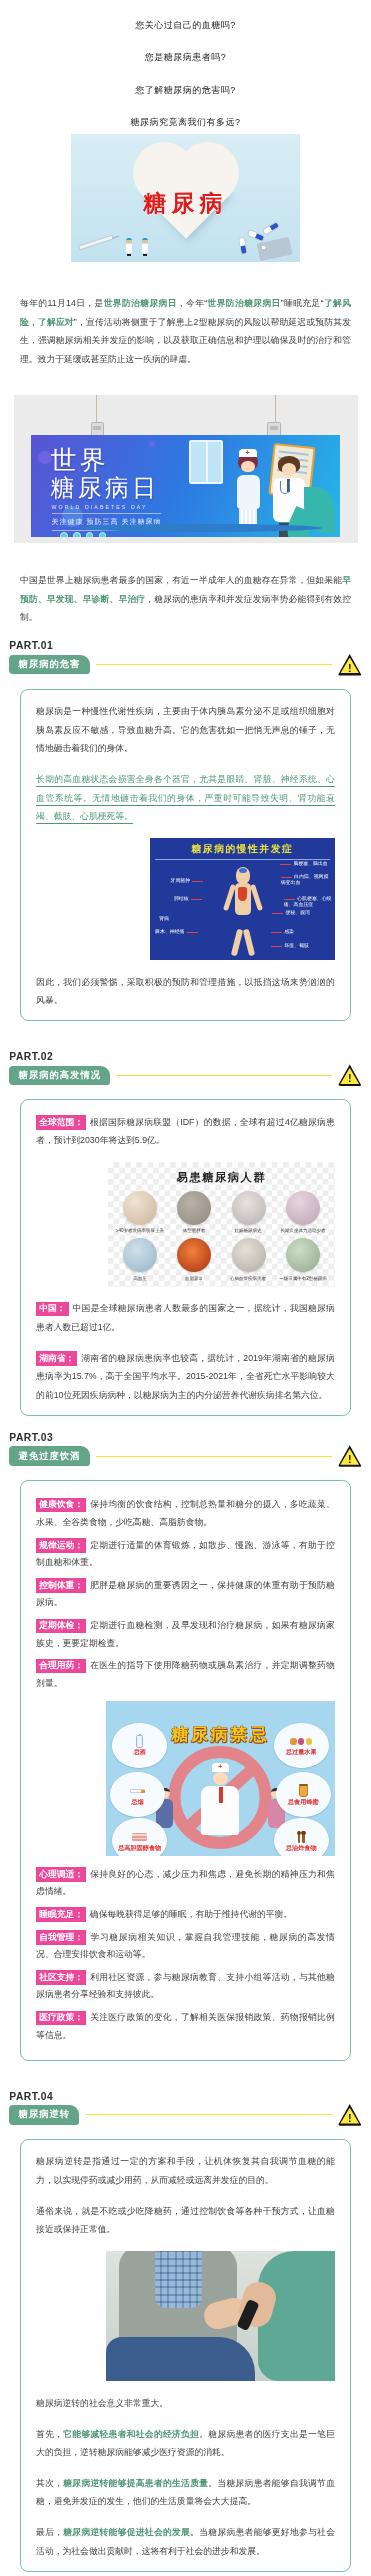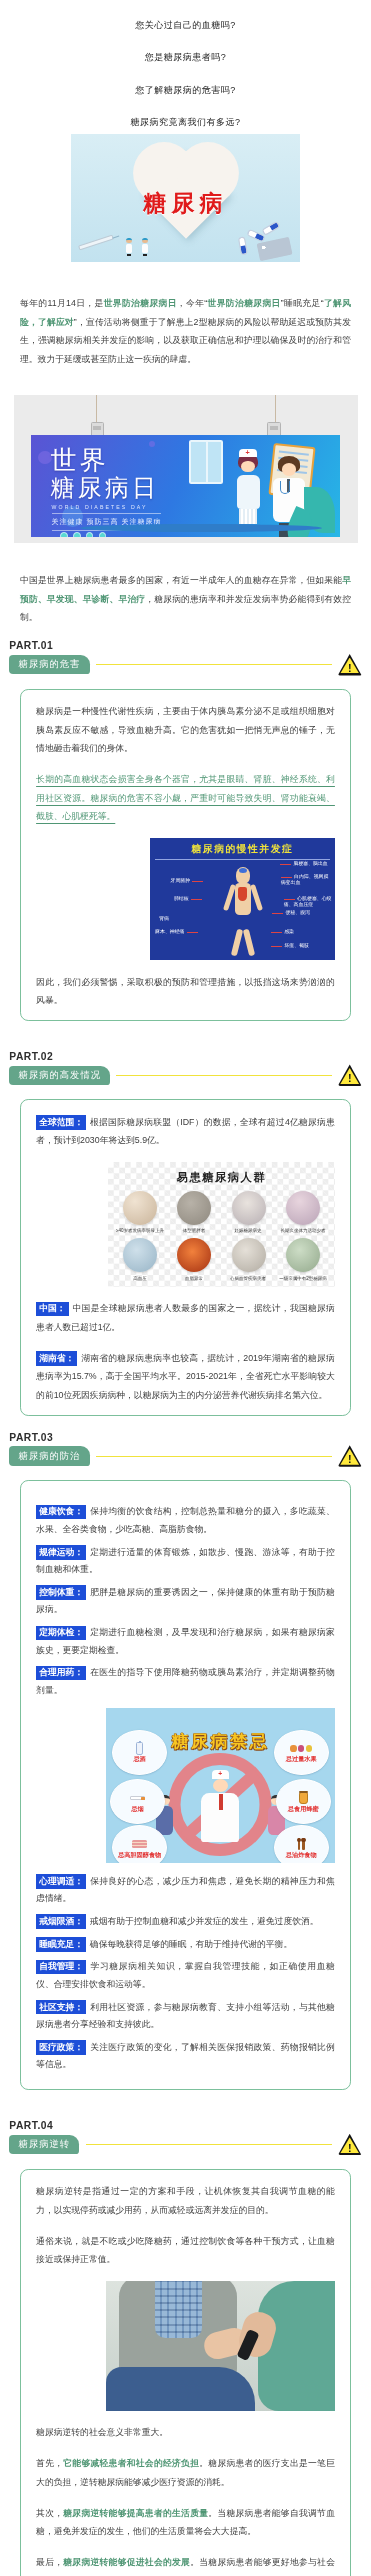--- a/index.html
+++ b/index.html
@@ -9,21 +9,21 @@
 
   
   .questions{padding-top:18.5px;display:flex;flex-direction:column;gap:19.6px;text-align:center}
   .q{font-size:9px;color:#1e1e1e;letter-spacing:0.5px}
 
   
   .w{width:331px;margin:0 auto}
   .p{font-size:8.8px;line-height:18.5px;color:#3d3d3d;text-align:justify}
   .g{color:#4f9674;font-weight:600}
   .gu{color:#4f9674;text-decoration:underline;text-underline-offset:3.6px;text-decoration-thickness:0.5px}
-  .lab{display:inline-block;background:#1d4ed8;color:#fff;font-weight:700;padding:0.5px 3.1px;line-height:13.4px;margin-right:3.6px}
+  .lab{display:inline-block;background:#ec4899;color:#fff;font-weight:700;padding:0.5px 3.1px;line-height:13.4px;margin-right:3.6px}
 
   
   .hero{position:relative;width:229px;height:128px;margin:5.2px auto 0;background:linear-gradient(#d9eef5,#c2e2ef);overflow:hidden}
   .heart{position:absolute;left:50%;top:30px;width:62px;height:62px;background:#f7f3ee;transform:translateX(-50%) rotate(-45deg);box-shadow:0 3.1px 7.2px rgba(120,160,175,.45)}
   .heart::before,.heart::after{content:"";position:absolute;width:62px;height:62px;border-radius:50%;background:#f7f3ee}
   .heart::before{top:-31px;left:0}
   .heart::after{top:0;left:31px}
   .hero .red{position:absolute;top:54px;left:0;right:0;text-align:center;color:#e01b1b;font-size:23px;font-weight:900;letter-spacing:5.2px;text-shadow:0 0.5px 0 #fff}
   .mf{position:absolute;bottom:6.2px;width:7.7px;height:18.5px}
   .mf .mh{width:5.7px;height:5.7px;border-radius:50%;background:#e9bb90;margin:0 auto;border-top:2.1px solid #2e9bc9}
@@ -69,21 +69,21 @@
   .docr .tie{position:absolute;left:14.4px;top:1px;width:3.1px;height:13.4px;background:#4c5a66}
   .docr .steth{position:absolute;left:7.2px;top:3.1px;width:10.3px;height:13.4px;border:1.5px solid #3f88c9;border-top:none;border-radius:0 0 7.2px 7.2px}
   .docr .pants{width:20.6px;height:17.5px;background:#3c4b57;margin:1px auto 0}
   .leaf{position:absolute;background:#35b7ae;border-radius:0 60% 0 60%}
   .floor{position:absolute;left:49px;right:18.5px;bottom:5.2px;height:8.2px;background:#2f7dc9;border-radius:50%}
 
   
   .sechead{margin:0 9.3px}
   .kicker{font-size:10.3px;font-weight:800;color:#2e2e2e;letter-spacing:0.5px}
   .hdr{display:flex;align-items:center;margin-top:2.6px}
-  .badge{background:#64a58a;color:#fff;font-size:9.3px;font-weight:400;letter-spacing:1px;padding:3.1px 9.3px;border-radius:4.1px 9.3px 3.1px 4.1px}
+  .badge{background:#64a58a;color:#fff;font-size:9.3px;font-weight:700;letter-spacing:1px;padding:3.1px 9.3px;border-radius:4.1px 9.3px 3.1px 4.1px}
   .hline{flex:1;height:1px;background:#f1e33c;margin:0 6.2px}
   .warn{position:relative;width:24px;height:21.6px;flex:none}
   .warn .t1{position:absolute;inset:0;background:#141414;clip-path:polygon(50% 0,100% 100%,0 100%);border-radius:3.1px}
   .warn .t2{position:absolute;left:2.6px;right:2.6px;top:3.6px;bottom:2.1px;background:#ffe93c;clip-path:polygon(50% 0,100% 100%,0 100%)}
   .warn .ex{position:absolute;left:0;right:0;bottom:1.5px;text-align:center;font-weight:900;font-size:10.8px;color:#141414}
 
   
   .card{border:1px solid #7cc09c;border-radius:8.2px;margin:13.4px 19.6px 0;padding:12.4px 15.5px 10.3px}
   .card .p + .p{margin-top:12.4px}
   .figwrap{display:flex;justify-content:flex-end;margin:12.4px 0}
@@ -266,21 +266,21 @@
       <div class="warn">
           <div class="t1"></div>
           <div class="t2"></div>
           <div class="ex">!</div>
         </div>
     </div>
   </div>
 
   <div class="card">
     <p class="p">糖尿病是一种慢性代谢性疾病，主要由于体内胰岛素分泌不足或组织细胞对胰岛素反应不敏感，导致血糖升高。它的危害犹如一把悄无声息的锤子，无情地砸击着我们的身体。</p>
-    <p class="p gu">长期的高血糖状态会损害全身各个器官，尤其是眼睛、肾脏、神经系统、利用社区资源。糖尿病的危害不容小觑，严重时可能导致失明、肾功能衰竭、截肢、心肌梗死等。</p>
+    <p class="p gu">长期的高血糖状态会损害全身各个器官，尤其是眼睛、肾脏、神经系统、心血管系统等。无情地砸击着我们的身体，严重时可能导致失明、肾功能衰竭、截肢、心肌梗死等。</p>
     <div class="figwrap">
       <div class="fig-comp">
         <div class="t">糖尿病的慢性并发症</div>
         <div class="u"></div>
         <div class="cperson">
           <div class="head">
               <div class="brain"></div>
             </div>
           <div class="torso">
               <div class="organ"></div>
@@ -359,31 +359,31 @@
         </div>
       </div>
     </div>
     <p class="p"><span class="lab">中国：</span><span>中国是全球糖尿病患者人数最多的国家之一，据统计，我国糖尿病患者人数已超过1亿。</span></p>
     <p class="p"><span class="lab">湖南省：</span><span>湖南省的糖尿病患病率也较高，据统计，2019年湖南省的糖尿病患病率为15.7%，高于全国平均水平。2015-2021年，全省死亡水平影响较大的前10位死因疾病病种，以糖尿病为主的内分泌营养代谢疾病排名第六位。</span></p>
   </div>
 
   <div class="sechead" style="margin-top:16px">
     <div class="kicker">PART.03</div>
     <div class="hdr">
-      <div class="badge">糖尿病的防治</div>
+      <div class="badge">避免过度饮酒</div>
       <div class="hline"></div>
       <div class="warn">
           <div class="t1"></div>
           <div class="t2"></div>
           <div class="ex">!</div>
         </div>
     </div>
   </div>
 
-  <div class="card" style="padding-top:17px">
+  <div class="card" style="padding-top:10px">
     <p class="p" style="line-height:17.5px;margin:5.2px 0"><span class="lab">健康饮食：</span><span>保持均衡的饮食结构，控制总热量和糖分的摄入，多吃蔬菜、水果、全谷类食物，少吃高糖、高脂肪食物。</span></p>
     <p class="p" style="line-height:17.5px;margin:5.2px 0"><span class="lab">规律运动：</span><span>定期进行适量的体育锻炼，如散步、慢跑、游泳等，有助于控制血糖和体重。</span></p>
     <p class="p" style="line-height:17.5px;margin:5.2px 0"><span class="lab">控制体重：</span><span>肥胖是糖尿病的重要诱因之一，保持健康的体重有助于预防糖尿病。</span></p>
     <p class="p" style="line-height:17.5px;margin:5.2px 0"><span class="lab">定期体检：</span><span>定期进行血糖检测，及早发现和治疗糖尿病，如果有糖尿病家族史，更要定期检查。</span></p>
     <p class="p" style="line-height:17.5px;margin:5.2px 0"><span class="lab">合理用药：</span><span>在医生的指导下使用降糖药物或胰岛素治疗，并定期调整药物剂量。</span></p>
 
     <div class="figwrap" style="margin:9.3px 0">
       <div class="fig-taboo">
         <div class="t">糖尿病禁忌</div>
         <div class="ban"></div>
@@ -438,23 +438,22 @@
             <div class="ic">
               <div class="stick"></div>
               <div class="stick"></div>
             </div>
             <div class="cap2">忌油炸食物</div>
           </div>
       </div>
     </div>
 
     <p class="p" style="line-height:17.5px;margin:5.2px 0"><span class="lab">心理调适：</span><span>保持良好的心态，减少压力和焦虑，避免长期的精神压力和焦虑情绪。</span></p>
-    <p class="p" style="line-height:17.5px;margin:5.2px 0"><span class="lab">戒烟限酒：</span><span>戒烟有助于控制血糖和减少并发症的发生，避免过度饮酒。</span></p>
     <p class="p" style="line-height:17.5px;margin:5.2px 0"><span class="lab">睡眠充足：</span><span>确保每晚获得足够的睡眠，有助于维持代谢的平衡。</span></p>
-    <p class="p" style="line-height:17.5px;margin:5.2px 0"><span class="lab">自我管理：</span><span>学习糖尿病相关知识，掌握自我管理技能，如正确使用血糖仪、合理安排饮食和运动等。</span></p>
+    <p class="p" style="line-height:17.5px;margin:5.2px 0"><span class="lab">自我管理：</span><span>学习糖尿病相关知识，掌握自我管理技能，糖尿病的高发情况、合理安排饮食和运动等。</span></p>
     <p class="p" style="line-height:17.5px;margin:5.2px 0"><span class="lab">社区支持：</span><span>利用社区资源，参与糖尿病教育、支持小组等活动，与其他糖尿病患者分享经验和支持彼此。</span></p>
     <p class="p" style="line-height:17.5px;margin:5.2px 0"><span class="lab">医疗政策：</span><span>关注医疗政策的变化，了解相关医保报销政策、药物报销比例等信息。</span></p>
   </div>
 
   <div class="sechead" style="margin-top:30px">
     <div class="kicker">PART.04</div>
     <div class="hdr">
       <div class="badge">糖尿病逆转</div>
       <div class="hline"></div>
       <div class="warn">

